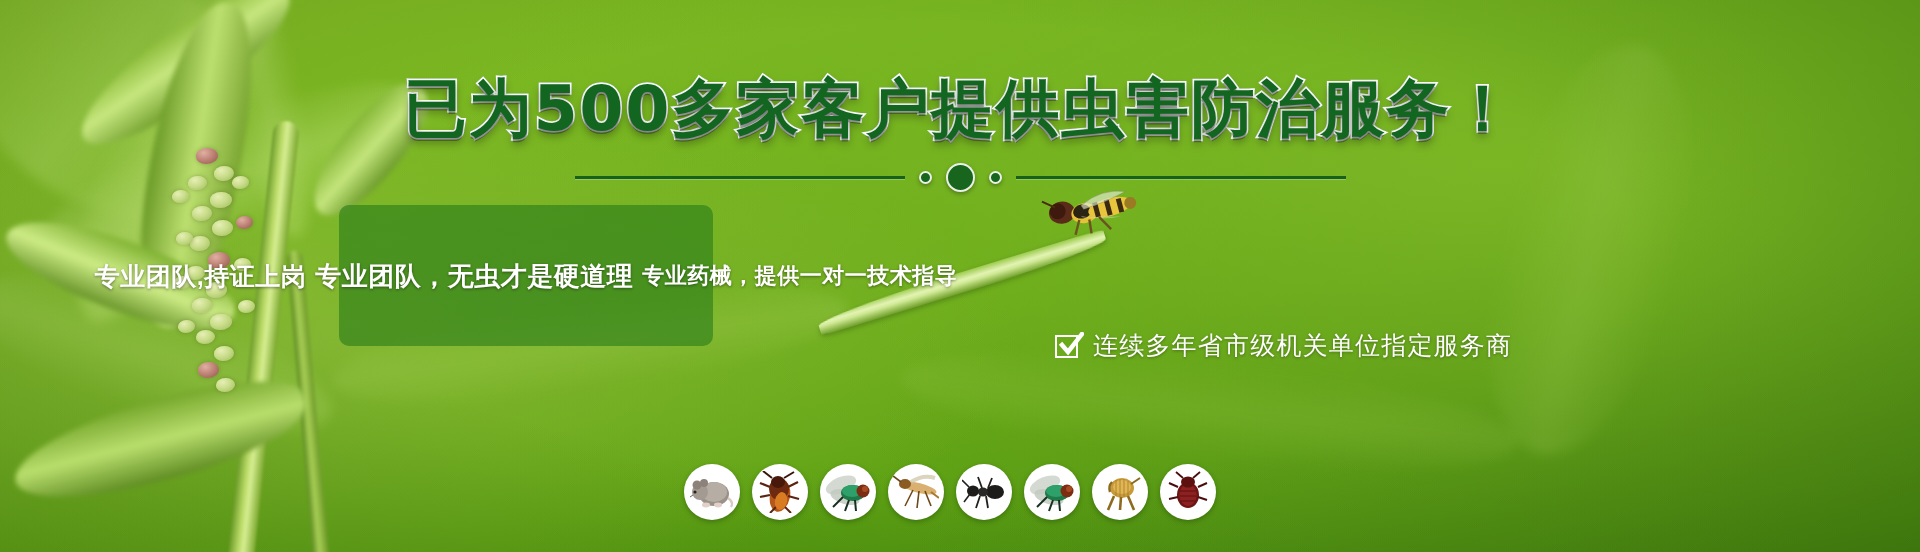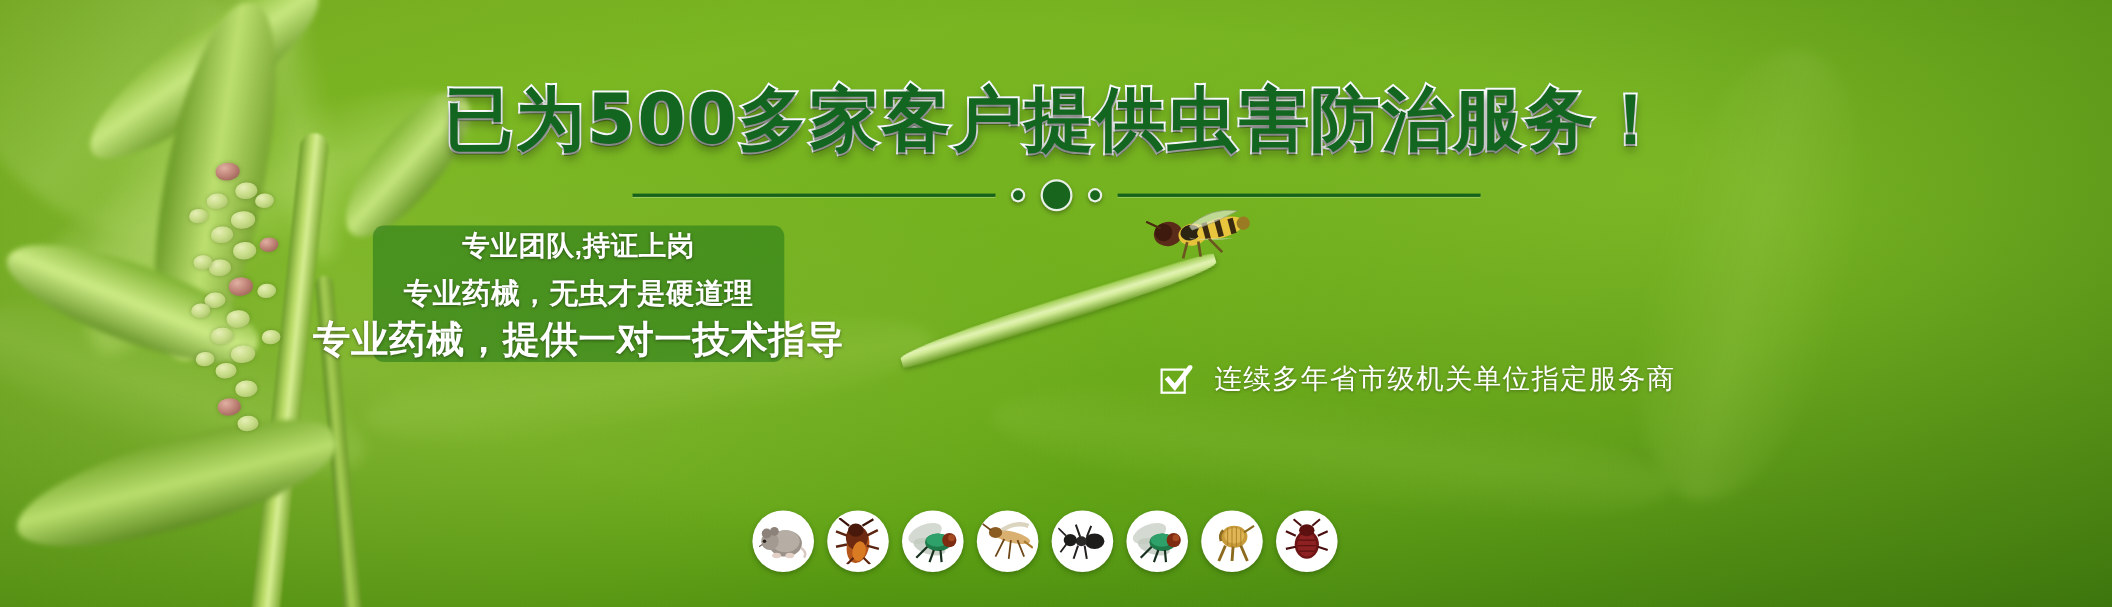--- a/index.html
+++ b/index.html
@@ -169,53 +169,53 @@
     border: 2px solid rgba(255,255,255,.9);
     box-shadow: 0 2px 4px rgba(0,0,0,.3);
   }
   .divider .dot.sm { width: 13px; height: 13px; }
   .divider .dot.lg { width: 29px; height: 29px; }
 
   
   .panel {
     position: absolute;
     left: 339px; top: 205px;
-    width: 374px; height: 124px;
+    width: 374px; height: 141px;
     background: rgba(42,124,26,0.62);
     border-radius: 10px 10px 10px 10px;
     display: flex;
-    flex-direction: column;
+    flex-direction: row;
     align-items: center;
     justify-content: center;
     gap: 9px;
     padding: 8px 10px;
   }
   .panel .ln {
     color: #ffffff;
     font-weight: bold;
     white-space: nowrap;
     text-shadow: 0 1px 3px rgba(0,0,0,.45);
     letter-spacing: .5px;
   }
   .panel .ln.l1 { font-size: 25px; line-height: 32px; }
   .panel .ln.l2 { font-size: 26px; line-height: 34px; }
-  .panel .ln.l3 { font-size: 34px; line-height: 34px; }
+  .panel .ln.l3 { font-size: 22px; line-height: 34px; }
 
   
   .bullets {
     position: absolute;
     left: 1055px; top: 330px;
     display: flex;
     flex-direction: column;
     gap: 20px;
   }
   .bullet {
     display: flex;
     align-items: center;
-    gap: 22px;
+    gap: 11px;
   }
   .chk { width: 27px; height: 27px; flex: none; position: relative; }
   .chk .box {
     position: absolute; left: 0; top: 3px;
     width: 23px; height: 23px;
     border: 2px solid #ffffff;
   }
   .chk .tick {
     position: absolute; left: 2px; top: 0;
     width: 27px; height: 27px;
@@ -328,21 +328,21 @@
   <div class="divider">
     <div class="rule"></div>
     <div class="dot sm"></div>
     <div class="dot lg"></div>
     <div class="dot sm"></div>
     <div class="rule"></div>
   </div>
 
   <div class="panel">
     <div class="ln l1">专业团队,持证上岗</div>
-    <div class="ln l2">专业药械，无虫才是硬道理</div>
+    <div class="ln l2">专业团队，无虫才是硬道理</div>
     <div class="ln l3">专业药械，提供一对一技术指导</div>
   </div>
 
   <div class="bullets">
     <div class="bullet">
       <span class="chk">
         <span class="box"></span>
         <svg class="tick" viewBox="0 0 27 27">
             <path d="M5 13 L11 20 L25 2" fill="none" stroke="#ffffff" stroke-width="4.5" stroke-linecap="square"></path>
           </svg>

